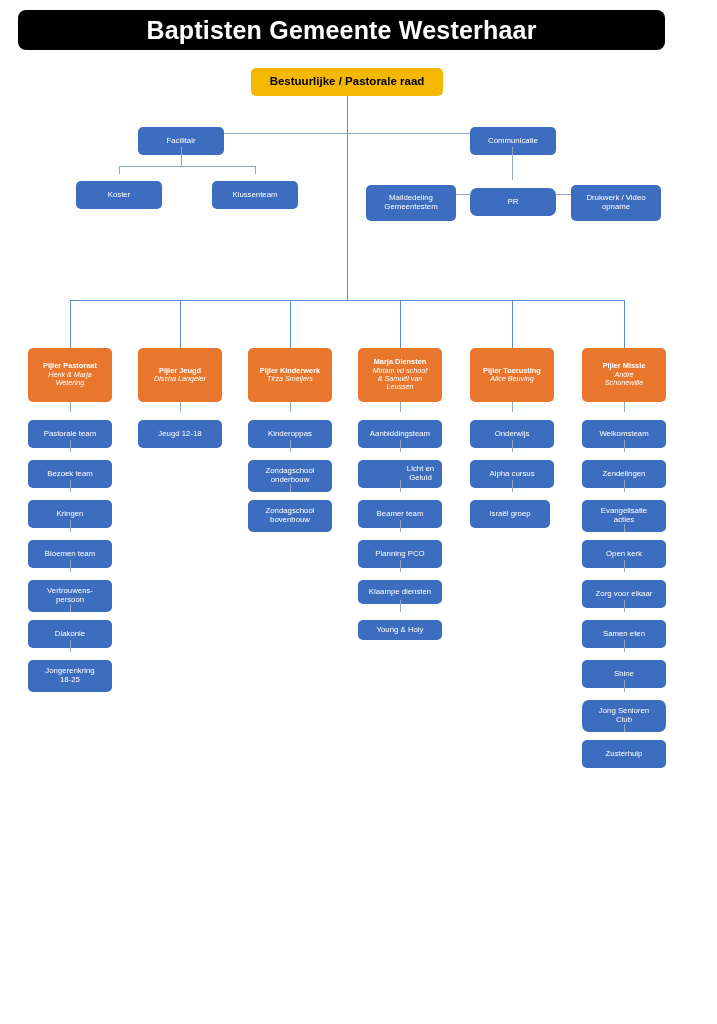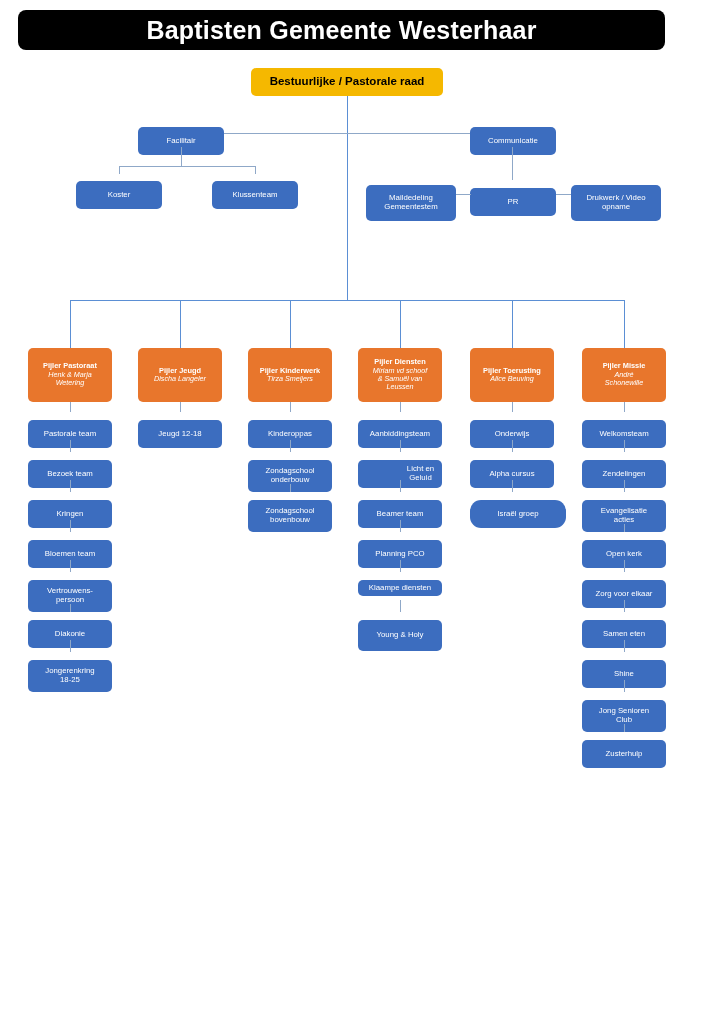--- a/index.html
+++ b/index.html
@@ -123,21 +123,21 @@
   </div>
   <div class="node blue" style="left:212px; top:173px; width:86px; height:28px;">
     <span class="lbl">Klussenteam</span>
   </div>
 
   <div class="node blue" style="left:470px; top:119px; width:86px; height:28px;">
     <span class="lbl">Communicatie</span>
   </div>
   <div class="ln v thin" style="left:512px; top:147px; width:1px; height:33px;"></div>
 
-  <div class="node blue" style="left:470px; top:180px; width:86px; height:28px;">
+  <div class="node blue" style="left:470px; top:180px; width:86px; height:28px;border-radius:7px;">
     <span class="lbl">PR</span>
   </div>
 
   <div class="ln h thin" style="left:456px; top:194px; width:15px; height:1px;"></div>
   <div class="ln h thin" style="left:556px; top:194px; width:15px; height:1px;"></div>
 
   <div class="node blue" style="left:366px; top:177px; width:90px; height:36px;">
     <span class="lbl">
       <span>Maildedeling</span><br>
       <span>Gemeentestem</span>
@@ -215,21 +215,21 @@
       <div class="node blue" style="left: 248px; top: 452px; width: 84px; height: 32px;">
         <span class="lbl"><span>Zondagschool</span><br><span>onderbouw</span></span>
       </div>
       <div class="ln v thin" style="left: 290px; top: 484px; width: 1px; height: 8px;"></div>
       <div class="node blue" style="left: 248px; top: 492px; width: 84px; height: 32px;">
         <span class="lbl"><span>Zondagschool</span><br><span>bovenbouw</span></span>
       </div>
       <div class="ln v" style="left: 400px; top: 300px; width: 1px; height: 48px;"></div>
       <div class="node orange" style="left: 358px; top: 348px; width: 84px; height: 54px;">
         <span class="lbl">
-          <span class="pillar-title">Pijler Diensten</span>
+          <span class="pillar-title">Marja Diensten</span>
           <span class="pillar-person">Miriam vd schoof</span>
           <span class="pillar-person">&amp; Samuël van</span>
           <span class="pillar-person">Leussen</span>
         </span>
       </div>
       <div class="ln v thin" style="left: 400px; top: 402px; width: 1px; height: 10px;"></div>
       <div class="node blue" style="left: 358px; top: 412px; width: 84px; height: 28px;">
         <span class="lbl"><span>Aanbiddingsteam</span></span>
       </div>
       <div class="ln v thin" style="left: 400px; top: 440px; width: 1px; height: 12px;"></div>
@@ -238,44 +238,44 @@
       </div>
       <div class="ln v thin" style="left: 400px; top: 480px; width: 1px; height: 12px;"></div>
       <div class="node blue" style="left: 358px; top: 492px; width: 84px; height: 28px;">
         <span class="lbl"><span>Beamer team</span></span>
       </div>
       <div class="ln v thin" style="left: 400px; top: 520px; width: 1px; height: 12px;"></div>
       <div class="node blue" style="left: 358px; top: 532px; width: 84px; height: 28px;">
         <span class="lbl"><span>Planning PCO</span></span>
       </div>
       <div class="ln v thin" style="left: 400px; top: 560px; width: 1px; height: 12px;"></div>
-      <div class="node blue" style="left: 358px; top: 572px; width: 84px; height: 16px;">
+      <div class="node blue" style="left: 358px; top: 572px; width: 84px; height: 24px;">
         <span class="lbl"><span>Klaampe diensten</span></span>
       </div>
       <div class="ln v thin" style="left: 400px; top: 600px; width: 1px; height: 12px;"></div>
-      <div class="node blue" style="left: 358px; top: 612px; width: 84px; height: 31px;">
+      <div class="node blue" style="left: 358px; top: 612px; width: 84px; height: 20px;">
         <span class="lbl"><span>Young &amp; Holy</span></span>
       </div>
       <div class="ln v" style="left: 512px; top: 300px; width: 1px; height: 48px;"></div>
       <div class="node orange" style="left: 470px; top: 348px; width: 84px; height: 54px;">
         <span class="lbl">
           <span class="pillar-title">Pijler Toerusting</span>
           <span class="pillar-person">Alice Beuving</span>
         </span>
       </div>
       <div class="ln v thin" style="left: 512px; top: 402px; width: 1px; height: 10px;"></div>
       <div class="node blue" style="left: 470px; top: 412px; width: 84px; height: 28px;">
         <span class="lbl"><span>Onderwijs</span></span>
       </div>
       <div class="ln v thin" style="left: 512px; top: 440px; width: 1px; height: 12px;"></div>
       <div class="node blue" style="left: 470px; top: 452px; width: 84px; height: 28px;">
         <span class="lbl"><span>Alpha cursus</span></span>
       </div>
       <div class="ln v thin" style="left: 512px; top: 480px; width: 1px; height: 12px;"></div>
-      <div class="node blue" style="left: 470px; top: 492px; width: 96px; height: 28px; border-radius: 11px;">
+      <div class="node blue" style="left: 470px; top: 492px; width: 80px; height: 28px;">
         <span class="lbl"><span>Israël groep</span></span>
       </div>
       <div class="ln v" style="left: 624px; top: 300px; width: 1px; height: 48px;"></div>
       <div class="node orange" style="left: 582px; top: 348px; width: 84px; height: 54px;">
         <span class="lbl">
           <span class="pillar-title">Pijler Missie</span>
           <span class="pillar-person">André</span>
           <span class="pillar-person">Schonewille</span>
         </span>
       </div>
@@ -301,21 +301,21 @@
       </div>
       <div class="ln v thin" style="left: 624px; top: 600px; width: 1px; height: 12px;"></div>
       <div class="node blue" style="left: 582px; top: 612px; width: 84px; height: 28px;">
         <span class="lbl"><span>Samen eten</span></span>
       </div>
       <div class="ln v thin" style="left: 624px; top: 640px; width: 1px; height: 12px;"></div>
       <div class="node blue" style="left: 582px; top: 652px; width: 84px; height: 28px;">
         <span class="lbl"><span>Shine</span></span>
       </div>
       <div class="ln v thin" style="left: 624px; top: 680px; width: 1px; height: 12px;"></div>
-      <div class="node blue" style="left: 582px; top: 692px; width: 84px; height: 32px;">
+      <div class="node blue" style="left: 582px; top: 692px; width: 84px; height: 32px; border-radius: 7px;">
         <span class="lbl"><span>Jong Senioren</span><br><span>Club</span></span>
       </div>
       <div class="ln v thin" style="left: 624px; top: 724px; width: 1px; height: 8px;"></div>
       <div class="node blue" style="left: 582px; top: 732px; width: 84px; height: 28px;">
         <span class="lbl"><span>Zusterhulp</span></span>
       </div>
     </div>
 
 </div>
 

